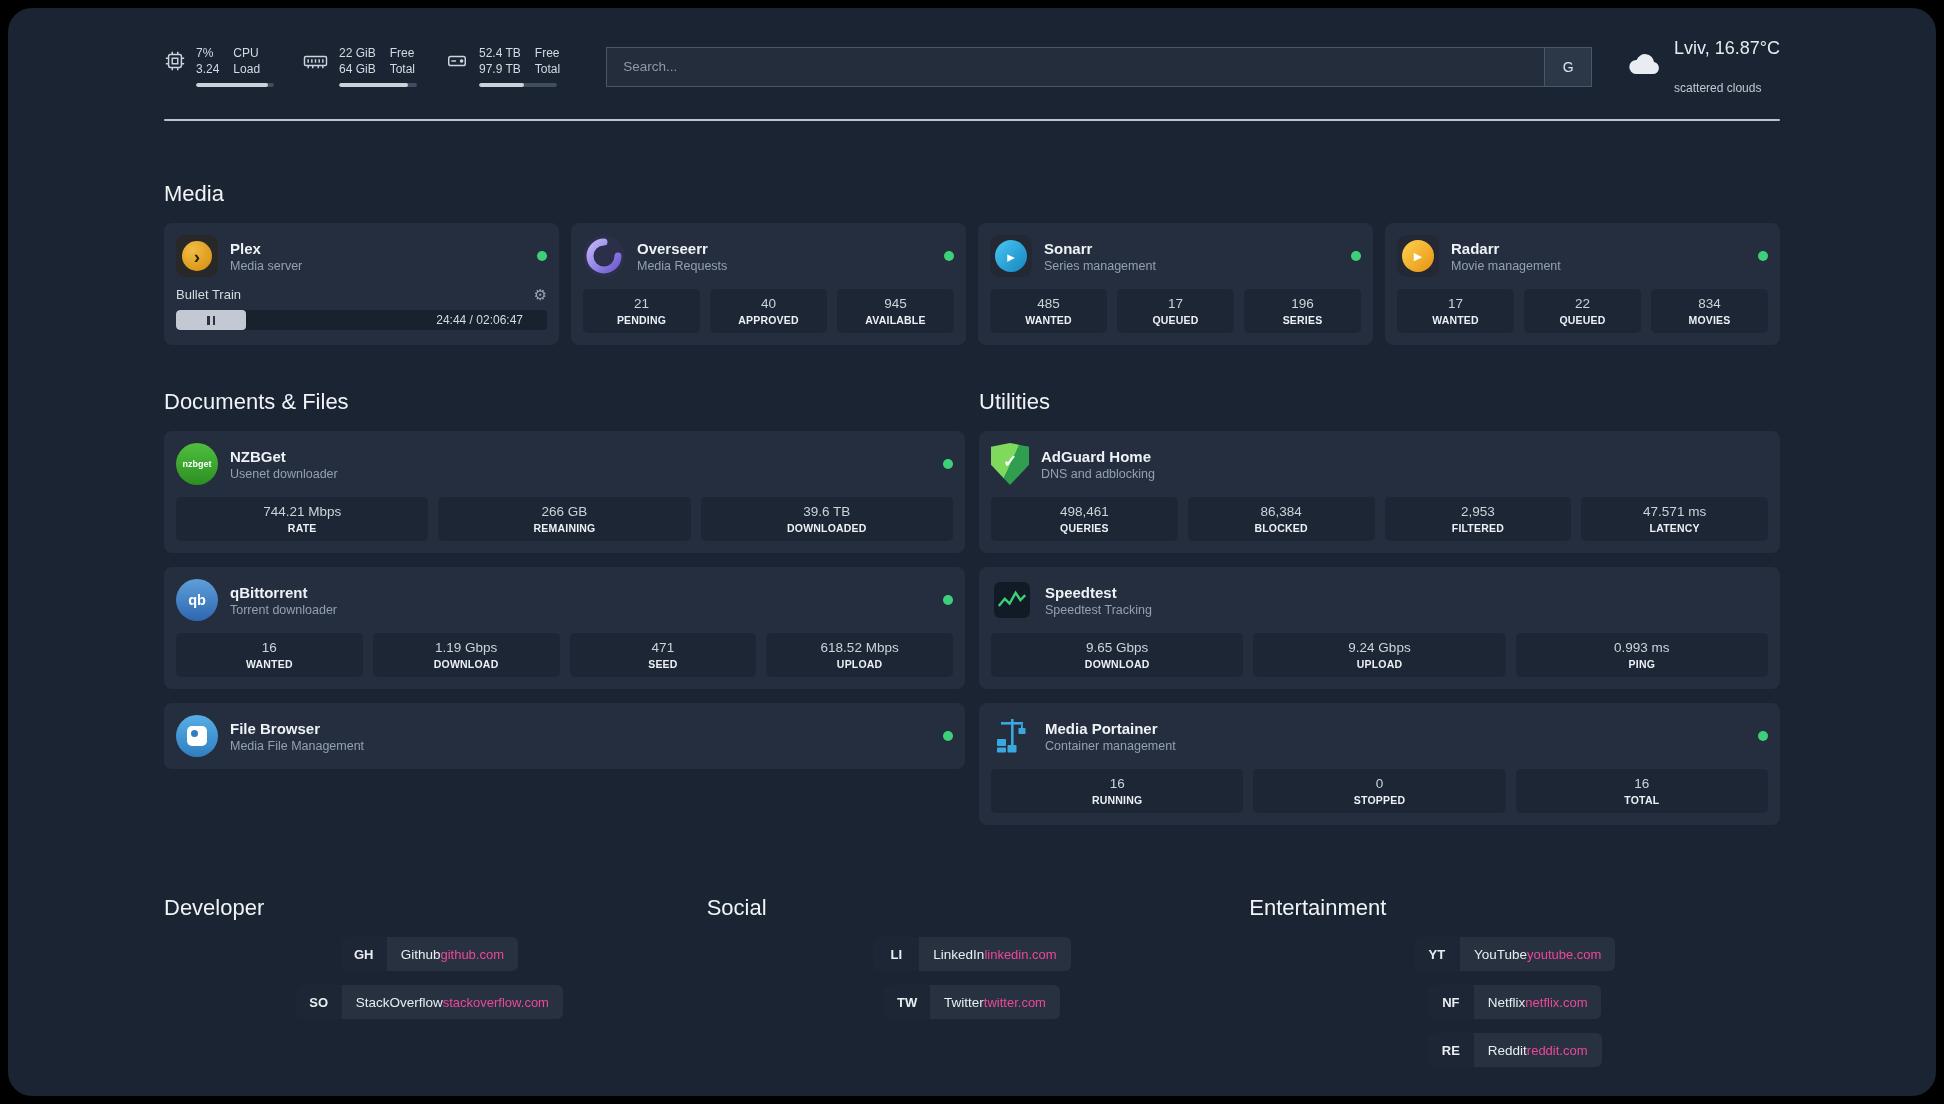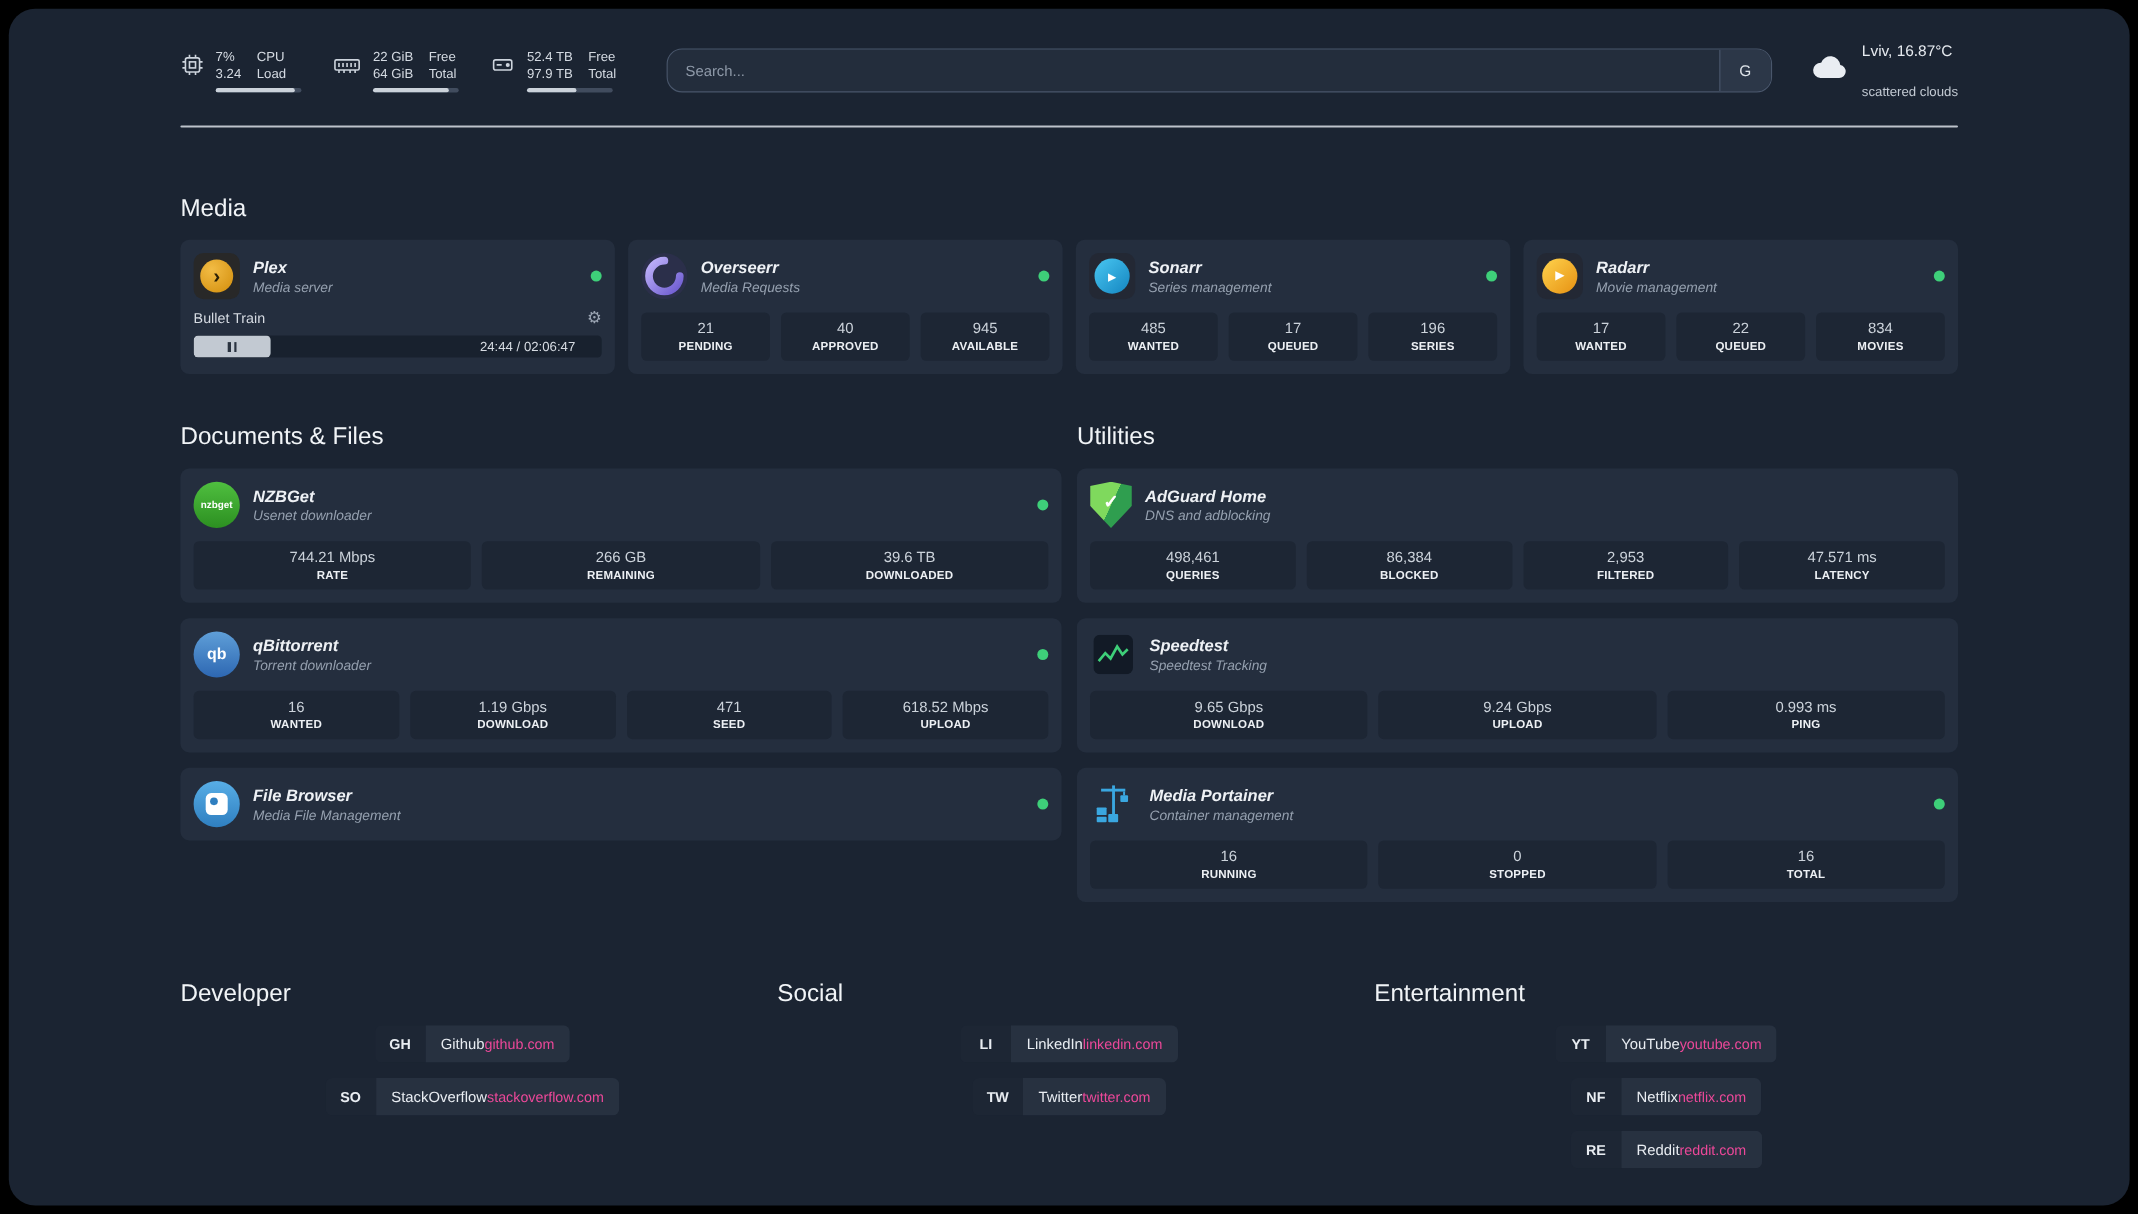--- a/index.html
+++ b/index.html
@@ -12,40 +12,40 @@
   
   .topbar{display:flex;align-items:center;}
   .sysstat{display:flex;align-items:flex-start;gap:10px;margin-right:28px;}
   .sys-icon{color:#cdd4dd;display:flex;align-items:center;padding-top:4px;}
   .sys-body{display:flex;flex-direction:column;gap:5px;}
   .sys-rows{display:flex;gap:14px;font-size:12px;color:#d4dae2;line-height:1.3;}
   .sys-col{display:flex;flex-direction:column;}
   .sys-bar{width:78px;height:4px;border-radius:2px;background:#414c5e;overflow:hidden;}
   .sys-fill{height:100%;background:#cbd2da;border-radius:2px;}
 
-  .searchwrap{flex:1;display:flex;margin:0 34px 0 18px;height:38px;border:1px solid #49566b;border-radius:14px;background:#232d3c;overflow:hidden;align-items:stretch;}
+  .searchwrap{flex:1;display:flex;margin:0 34px 0 18px;height:38px;border:1px solid #49566b;border-radius:0;background:#232d3c;overflow:hidden;align-items:stretch;}
   .search-input{flex:1;background:transparent;border:none;outline:none;color:#dfe4ea;padding:0 16px;font-size:13.5px;font-family:"Liberation Sans",sans-serif;}
   .search-input::placeholder{color:#8e99a8;}
   .search-engine{width:46px;display:flex;align-items:center;justify-content:center;background:#2c3748;border-left:1px solid #49566b;color:#dfe4ea;font-size:14px;cursor:pointer;}
 
   .weather{display:flex;align-items:center;gap:12px;color:#e7ebf0;}
   .weather-lines{display:flex;flex-direction:column;gap:2px;}
-  .weather-loc{font-size:14px;}
+  .weather-loc{font-size:18px;}
   .weather-cond{font-size:12px;color:#c3cad3;margin-top:20px;}
 
   .divider{height:2px;background:#d9dfe6;opacity:.85;margin-top:24px;border-radius:1px;}
 
   
   .section-title{font-size:22px;color:#f1f4f7;font-weight:500;}
   .media-section{margin-top:60px;}
   .media-grid{display:grid;grid-template-columns:repeat(4,1fr);gap:12px;margin-top:16px;}
 
   .card{background:#242e3e;border-radius:8px;padding:12px;box-sizing:border-box;}
   .card-head{display:flex;align-items:center;gap:12px;}
-  .head-text{display:flex;flex-direction:column;font-style:italic;}
+  .head-text{display:flex;flex-direction:column;}
   .app-title{font-size:15px;font-weight:600;color:#eef1f5;}
   .app-sub{font-size:12.5px;color:#95a0af;margin-top:2px;}
   .dot{width:10px;height:10px;border-radius:50%;background:#3ecf79;margin-left:auto;flex:0 0 auto;}
 
   .tiles{display:flex;gap:10px;margin-top:12px;}
   .tile{flex:1;background:#1d2634;border-radius:5px;padding:7px 4px;text-align:center;}
   .tile-value{font-size:13.5px;color:#ccd3db;}
   .tile-label{font-size:10.5px;font-weight:700;color:#edf0f4;margin-top:3px;letter-spacing:.2px;}
 
   

